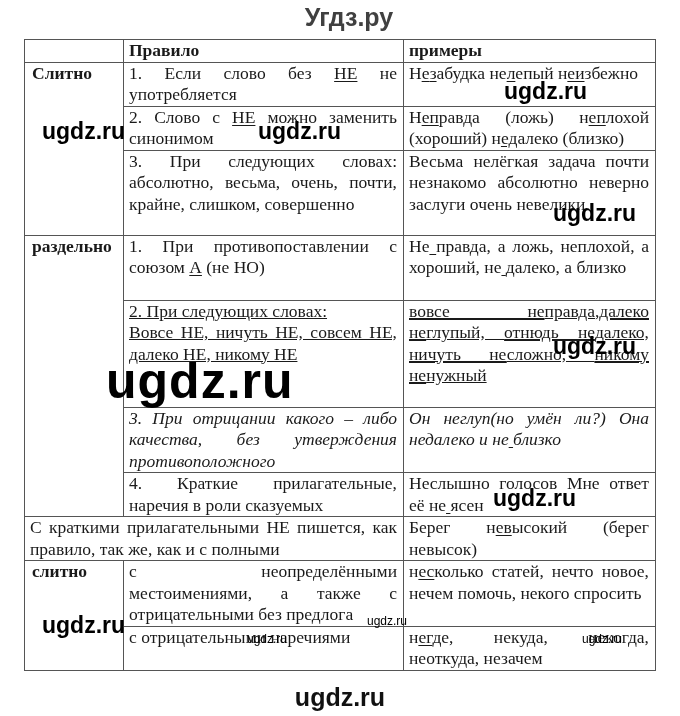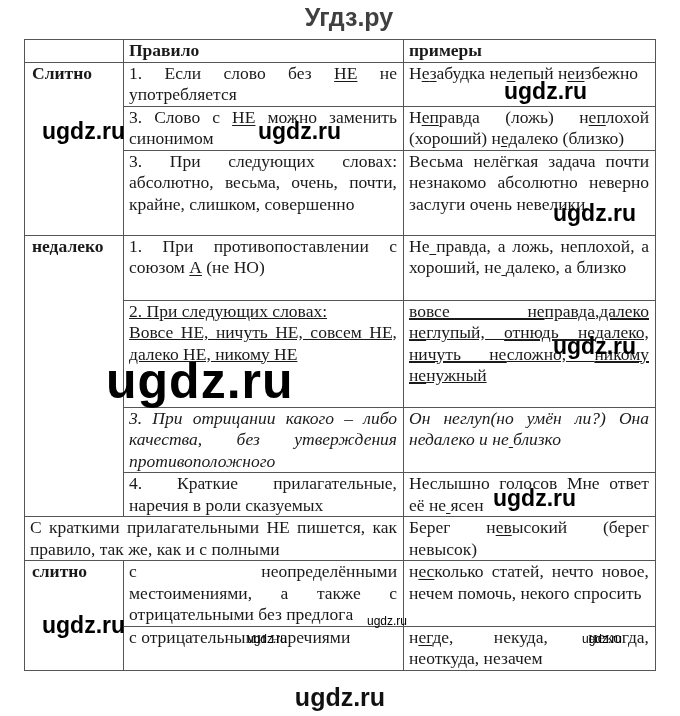--- a/index.html
+++ b/index.html
@@ -33,29 +33,29 @@
       <td></td>
       <td>Правило</td>
       <td>примеры</td>
     </tr>
   <tr style="height: 44px;">
         <td rowspan="3" class="sect">Слитно</td>
         <td><span>1. Если слово без </span><u>НЕ</u><span> не употребляется</span></td>
         <td><span>Н</span><u>е</u><u>з</u><span>абудка нe</span><u>л</u><span>епый н</span><u>еи</u><span>збежно</span></td>
       </tr>
       <tr style="height: 43px;">
-        <td><span>3. Слово с </span><u>НЕ</u><span> можно заменить синонимом</span></td>
+        <td><span>2. Слово с </span><u>НЕ</u><span> можно заменить синонимом</span></td>
         <td><span>Н</span><u>еп</u><span>равда (ложь) н</span><u>еп</u><span>лохой (хороший) н</span><u>ед</u><span>алеко (близко)</span></td>
       </tr>
       <tr style="height: 85px;">
         <td><span>3. При следующих словах: абсолютно, весьма, очень, почти, крайне, слишком, совершенно</span></td>
         <td><span>Весьма нелёгкая задача почти незнакомо абсолютно неверно заслуги очень невелики</span></td>
       </tr>
       <tr style="height: 65px;">
-        <td rowspan="4" class="sect">недалеко</td>
+        <td rowspan="4" class="sect">раздельно</td>
         <td><span>1. При противопоставлении с союзом </span><u>А</u><span> (не НО)</span></td>
         <td><span>Не</span><u> </u><span>правда, а ложь, неплохой, а хороший, не</span><u> </u><span>далеко, а близко</span></td>
       </tr>
       <tr style="height: 107px; text-decoration: underline;">
         <td><span>2. При следующих словах:</span><br><span>Вовсе НЕ, ничуть НЕ, совсем НЕ, далеко НЕ, никому НЕ</span></td>
         <td><u>вовсе не</u><span>правда,</span><u>далеко не</u><span>глупый, </span><u>отнюдь не</u><span>далеко, </span><u>ничуть не</u><span>сложно, </span><u>никому не</u><span>нужный</span></td>
       </tr>
       <tr style="height: 63px; font-style: italic;">
         <td><span>3. При отрицании какого – либо качества, без утверждения противоположного</span></td>
         <td><span>Он неглуп(но умён ли?) Она недалеко и не</span><u> </u><span>близко</span></td>

